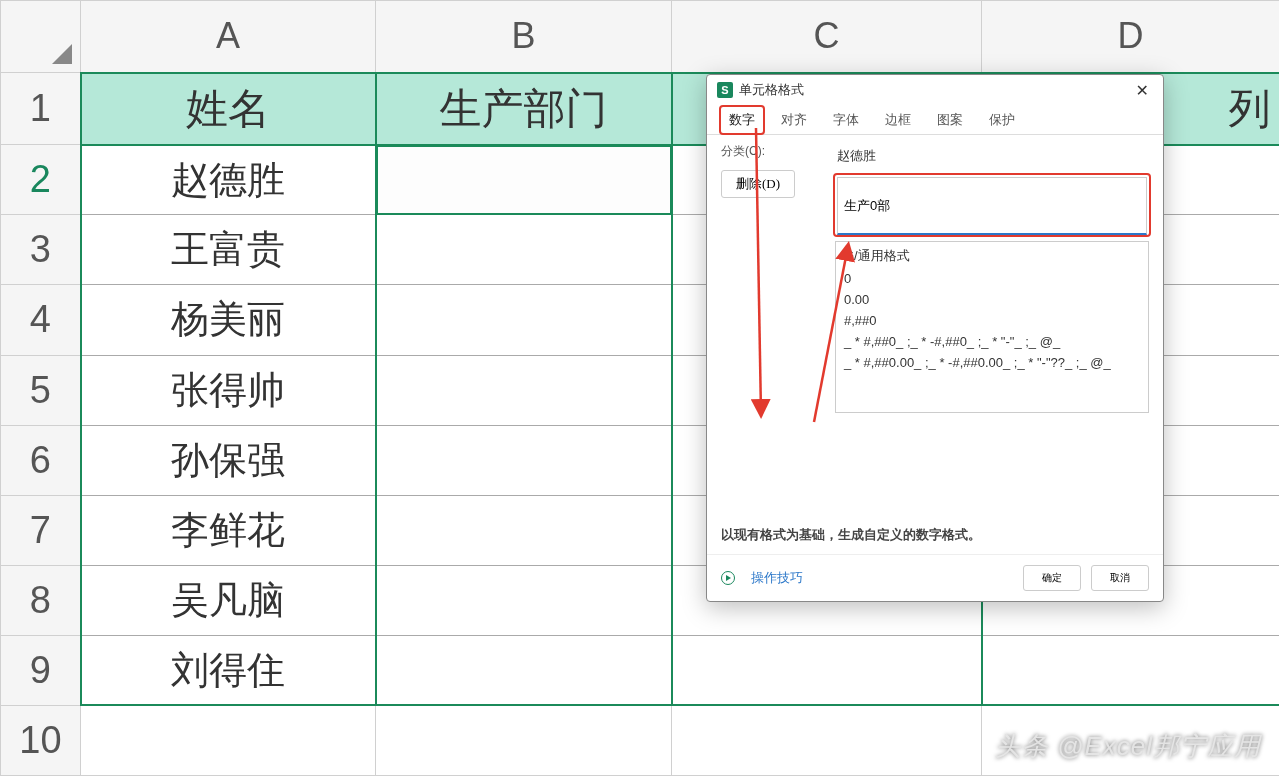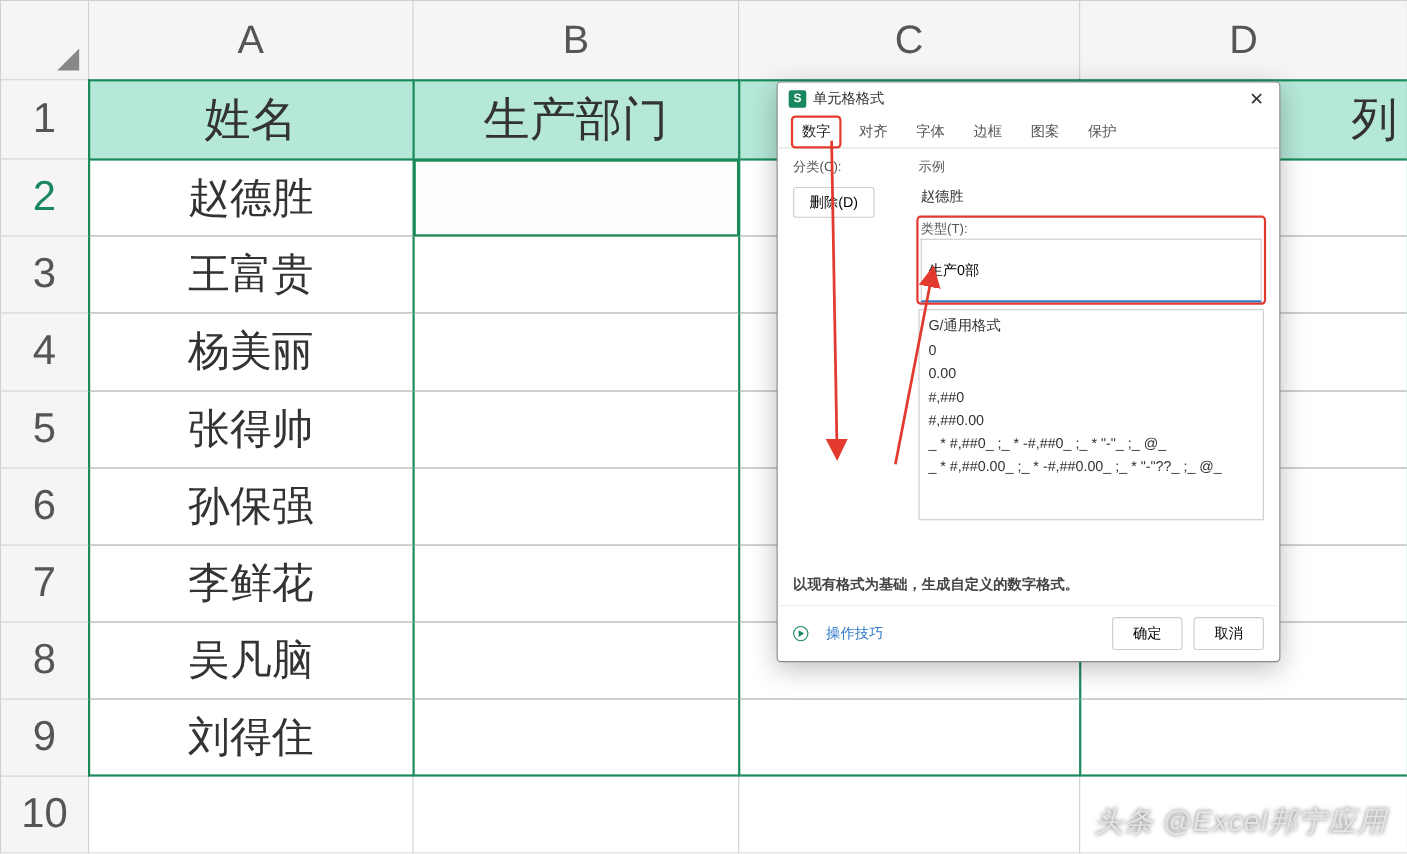--- a/index.html
+++ b/index.html
@@ -194,21 +194,21 @@
   .type-input {
     width: 100%;
     padding: 20px 6px;
     border: 1px solid #ccc;
     border-bottom: 2px solid #2b77c9;
     font-size: 13px;
     outline: none;
   }
   .fmt-list {
     border: 1px solid #ccc;
-    height: 192px;
+    height: 172px;
     overflow-y: auto;
     padding: 2px 0;
     font-size: 13px;
   }
   .fmt-item {
     padding: 3px 8px;
     cursor: pointer;
     white-space: nowrap;
     overflow: hidden;
     text-overflow: ellipsis;
@@ -216,20 +216,21 @@
   .delete-btn {
     align-self: flex-start;
     padding: 4px 14px;
     border: 1px solid #ccc;
     background: #fff;
     border-radius: 3px;
     font-size: 13px;
     cursor: pointer;
     margin-top: 6px;
     margin-left: 0;
+    font-family: Liberation Serif, serif;
   }
   .hint {
     font-size: 13px;
     color: #444;
     padding: 4px 14px 10px 14px;
     font-weight: bold;
   }
   .dlg-footer {
     border-top: 1px solid #eee;
     display: flex;
@@ -258,21 +259,21 @@
     width: 0; height: 0;
     border-left: 5px solid #19875d;
     border-top: 3px solid transparent;
     border-bottom: 3px solid transparent;
   }
   .btn {
     padding: 5px 18px;
     border: 1px solid #ccc;
     background: #fff;
     border-radius: 3px;
-    font-size: 13px;
+    font-size: 10px;
     cursor: pointer;
   }
   .spacer { flex: 1; }
 
   
   .arrows {
     position: absolute;
     left: 706px; top: 74px;
     width: 458px; height: 528px;
     pointer-events: none;
@@ -396,32 +397,29 @@
     <div class="dlg-tab">边框</div>
     <div class="dlg-tab">图案</div>
     <div class="dlg-tab">保护</div>
   </div>
   <div class="dlg-body">
     <div class="cat-panel">
       <div class="cat-label">分类(C):</div>
       <button class="delete-btn">删除(D)</button>
     </div>
     <div class="right-panel">
-      <div class="rp-label">示例</div>
       <div class="sample-box">赵德胜</div>
       <div class="type-input-wrap">
-        <div class="rp-label">类型(T):</div>
         <input class="type-input" value="生产0部" style="">
       </div>
       <div class="fmt-list">
         <div class="fmt-item">G/通用格式</div>
         <div class="fmt-item">0</div>
         <div class="fmt-item">0.00</div>
         <div class="fmt-item">#,##0</div>
-        <div class="fmt-item">#,##0.00</div>
         <div class="fmt-item">_ * #,##0_ ;_ * -#,##0_ ;_ * "-"_ ;_ @_ </div>
         <div class="fmt-item">_ * #,##0.00_ ;_ * -#,##0.00_ ;_ * "-"??_ ;_ @_ </div>
       </div>
     </div>
   </div>
   <div class="hint">以现有格式为基础，生成自定义的数字格式。</div>
   <div class="dlg-footer">
     <div class="tips-link">
       <span class="ticon"></span>
       <span>操作技巧</span>

